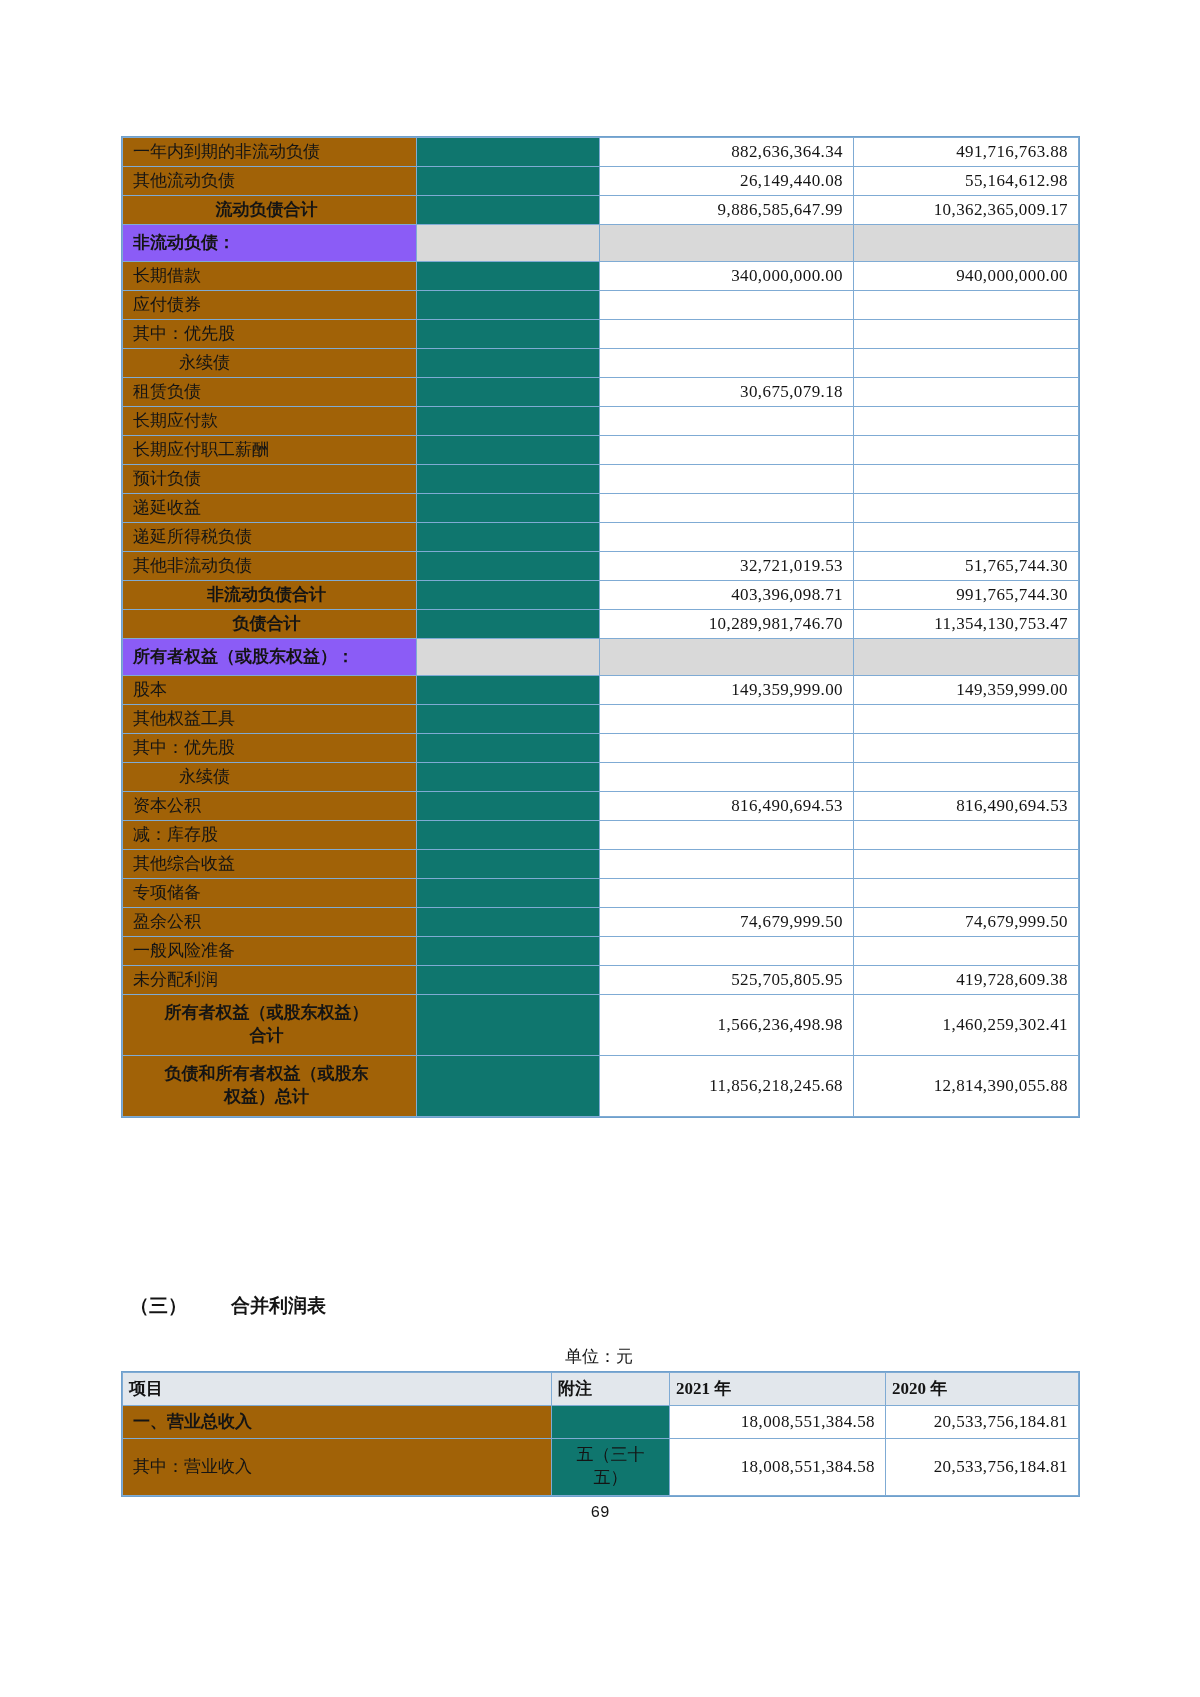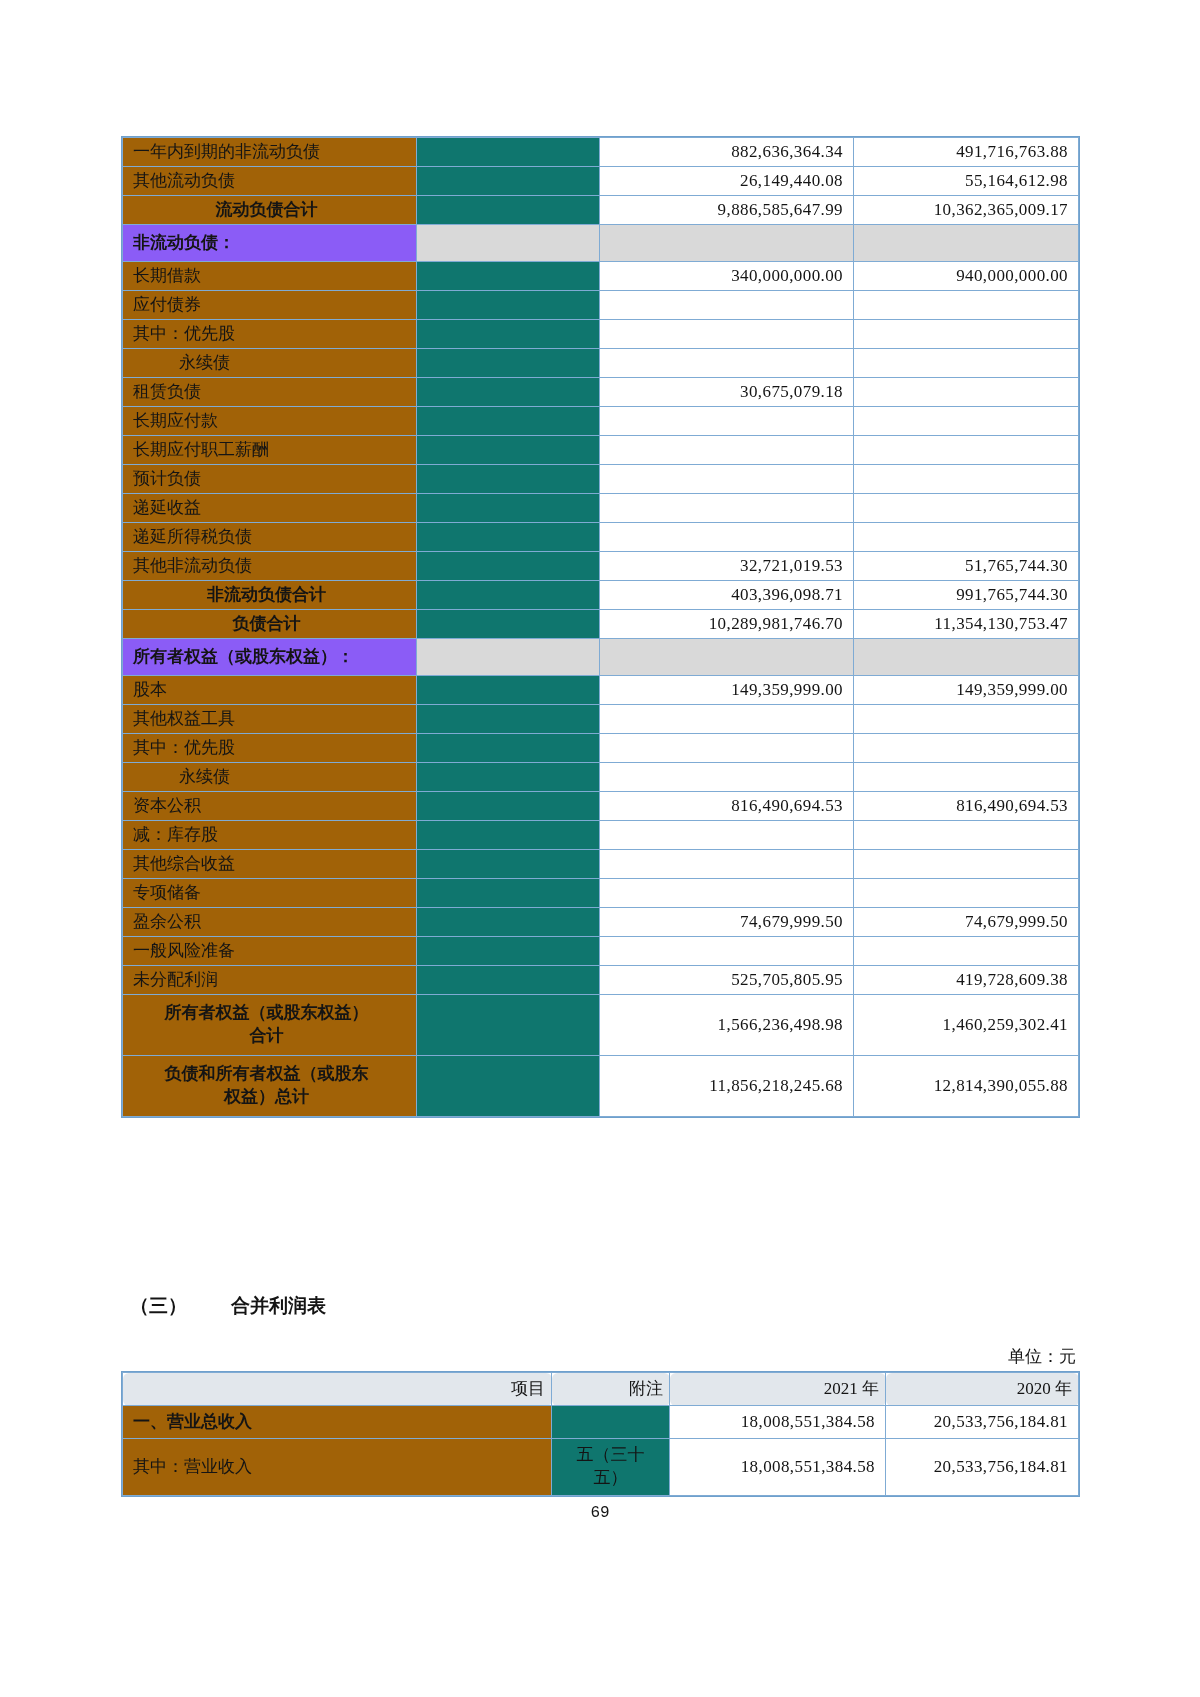--- a/index.html
+++ b/index.html
@@ -29,30 +29,30 @@
   tr.r-item td.c-label{height:24px;}
   tr.r-section td{background:#d9d9d9;font-weight:bold;height:32px;}
   tr.r-section td.c-label{background:#8b5cf6;}
   tr.r-subtotal td{height:24px;text-align:right;}
   tr.r-subtotal td.c-label{font-weight:bold;text-align:center;padding-left:0;}
   tr.r-total td{height:56px;}
   tr.r-total td.c-label{font-weight:bold;text-align:center;padding-left:0;}
   tr.indent td.c-label{padding-left:56px;}
 
   
-  .inc th{background:#e2e7ec;font-weight:normal;text-align:right;height:28px;border-radius:6px;}
+  .inc th{background:#e2e7ec;font-weight:bold;text-align:left;height:28px;}
   .inc td.c-label{height:28px;}
   .inc tr.bold td.c-label{font-weight:bold;}
   .inc tr.tall td{height:52px;}
   .inc td.c-num{text-align:right;}
 
   .sec-title{margin-top:176px;font-size:19px;font-weight:bold;display:flex;}
   .sec-title .idx{margin-left:8px;}
   .sec-title .name{margin-left:44px;}
-  .unit-line{margin-top:26px;margin-bottom:4px;text-align:right;font-size:17px;padding-right:2px;}
+  .unit-line{margin-top:26px;margin-bottom:4px;text-align:center;font-size:17px;padding-right:2px;}
   .page-num{margin-top:8px;text-align:center;font-size:16px;width:956px;font-family:Liberation Mono, monospace;}
 </style>
 </head>
 <body>
 
 <div class="content">
 
   <table class="bs">
     <colgroup>
       <col style="width:294px">

